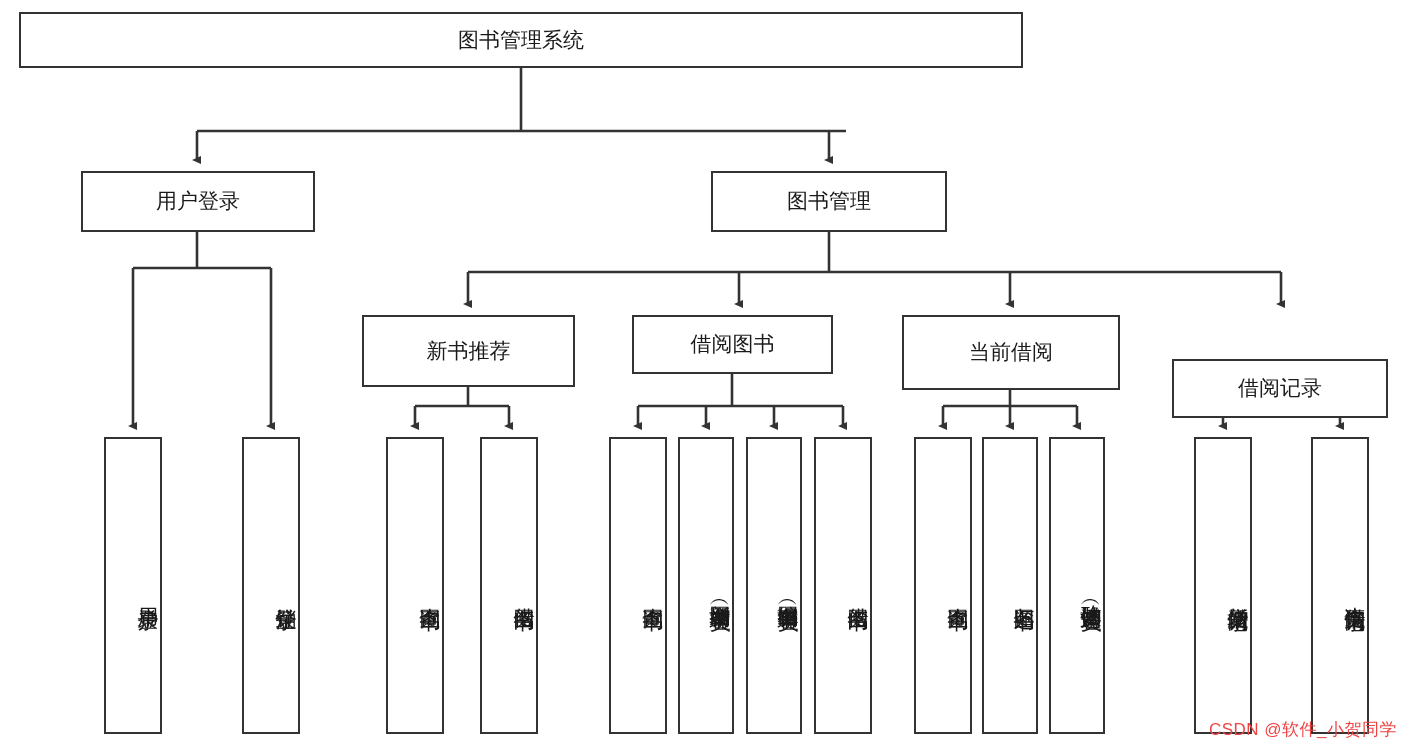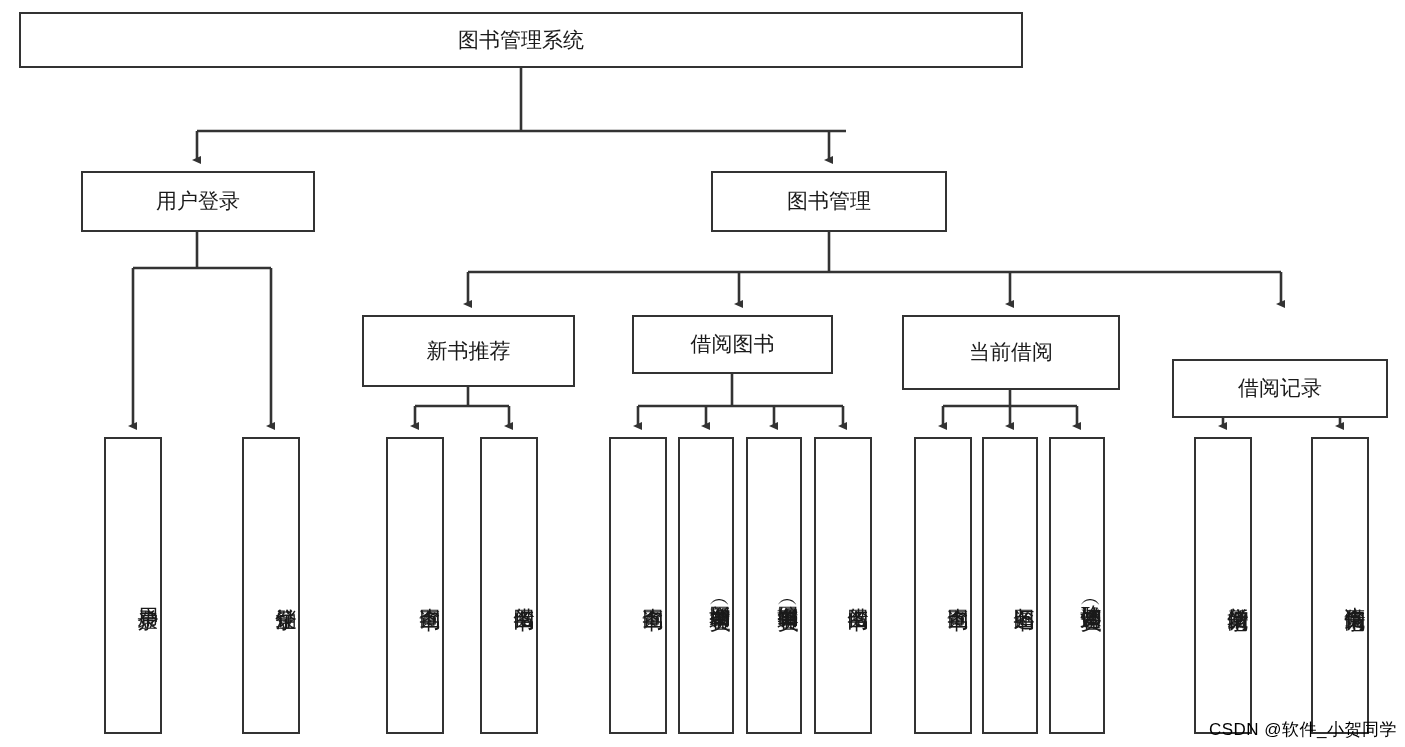--- a/index.html
+++ b/index.html
@@ -53,21 +53,21 @@
   .node.v .lbl {
     writing-mode: vertical-rl;
     text-orientation: upright;
     white-space: nowrap;
   }
   .watermark {
     position: absolute;
     right: 8px;
     bottom: 6px;
     font-size: 17px;
-    color: #000000;
+    color: #ef4444;
     letter-spacing: 0.5px;
     white-space: nowrap;
   }
 </style>
 </head>
 <body>
 
 <div id="canvas">
 
   <svg class="edges" viewBox="0 0 1405 747" xmlns="http://www.w3.org/2000/svg">

